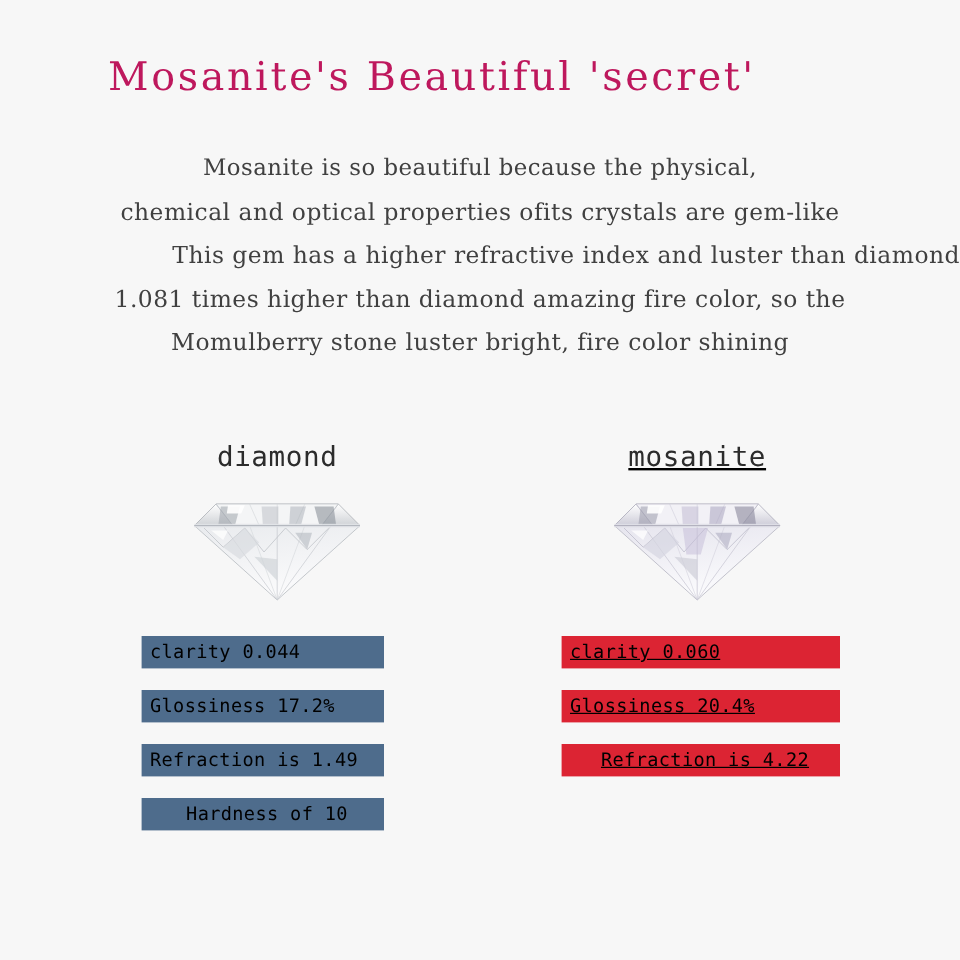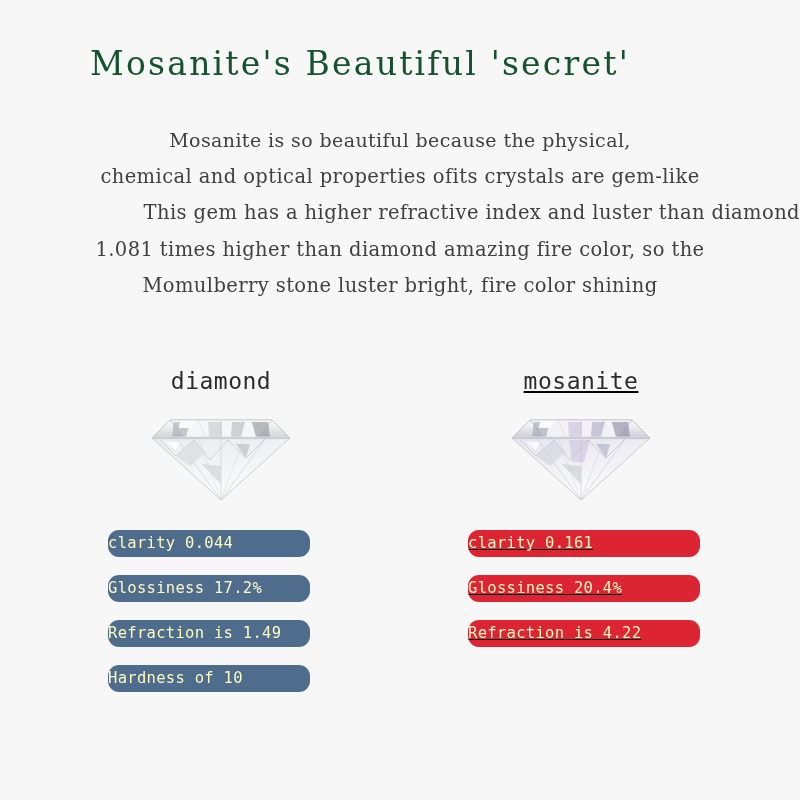--- a/index.html
+++ b/index.html
@@ -25,21 +25,21 @@
   
   .title {
     position: absolute;
     left: 0;
     top: 44px;
     width: 720px;
     text-align: center;
     font-family: "DejaVu Serif", "Liberation Serif", serif;
     font-size: 33px;
     letter-spacing: 2.2px;
-    color: #14532d;
+    color: #be185d;
     white-space: nowrap;
   }
 
   
   .intro {
     position: absolute;
     left: 0;
     top: 122px;
     width: 800px;
     text-align: center;
@@ -65,21 +65,21 @@
     left: 0;
     top: 366px;
     width: 800px;
     height: 340px;
   }
   .col {
     position: absolute;
     top: 0;
     width: 330px;
   }
-  .col.left  { left: 56px; }
+  .col.left  { left: 66px; }
   .col.right { left: 416px; text-decoration: underline; }
 
   .gem-name {
     font-family: "DejaVu Sans Mono", "Liberation Mono", monospace;
     font-size: 23px;
     color: #2c2c2c;
     text-align: center;
     letter-spacing: 0.5px;
     height: 30px;
     line-height: 30px;
@@ -97,32 +97,32 @@
 
   
   .bars {
     margin-top: 22px;
     position: relative;
   }
   .bar {
     height: 27px;
     line-height: 27px;
     margin-bottom: 18px;
+    padding-left: 7px;
     box-sizing: border-box;
-    color: #fef9c3;
+    color: #000000;
     font-family: "DejaVu Sans Mono", "Liberation Mono", monospace;
     font-size: 15.5px;
     letter-spacing: 0.3px;
     white-space: nowrap;
     overflow: hidden;
-    border-radius: 11px;
   }
   .col.left  .bar { width: 202px; background: #4e6c8c; margin-left: 52px; }
   .col.right .bar { width: 232px; background: #dc2433; margin-left: 52px; }
-  .bar:last-child { margin-bottom: 11px; }
+  .bar:last-child { margin-bottom: 11px; text-align: center; }
 </style>
 </head>
 <body>
 
 <div id="page">
 
   <div class="title">Mosanite's Beautiful 'secret'</div>
 
   <div class="intro">
     <span class="line l1">Mosanite is so beautiful because the physical,</span>
@@ -242,20 +242,20 @@
           <polygon points="56,60 75,62 75,80" fill="#cfced9" opacity="0.7"></polygon>
           <polygon points="63,36 84,36 78,58 66,58" fill="#c3bcd8" opacity="0.5"></polygon>
           <rect x="6" y="32.5" width="138" height="3" fill="#e1e0e8" opacity="0.85"></rect>
           <line x1="6" y1="34" x2="144" y2="34" stroke="#acabb9" stroke-width="0.8"></line>
           <polygon points="34,17 48,17 45,24 33,24" fill="#ffffff" opacity="0.9"></polygon>
           <polygon points="20,38 34,38 30,46" fill="#ffffff" opacity="0.75"></polygon>
         </svg>
       </div>
 
       <div class="bars">
-        <div class="bar">clarity 0.161</div>
+        <div class="bar">clarity 0.060</div>
         <div class="bar">Glossiness 20.4%</div>
         <div class="bar">Refraction is 4.22</div>
       </div>
     </div>
 
   </div>
 </div>
 
 </body></html>

